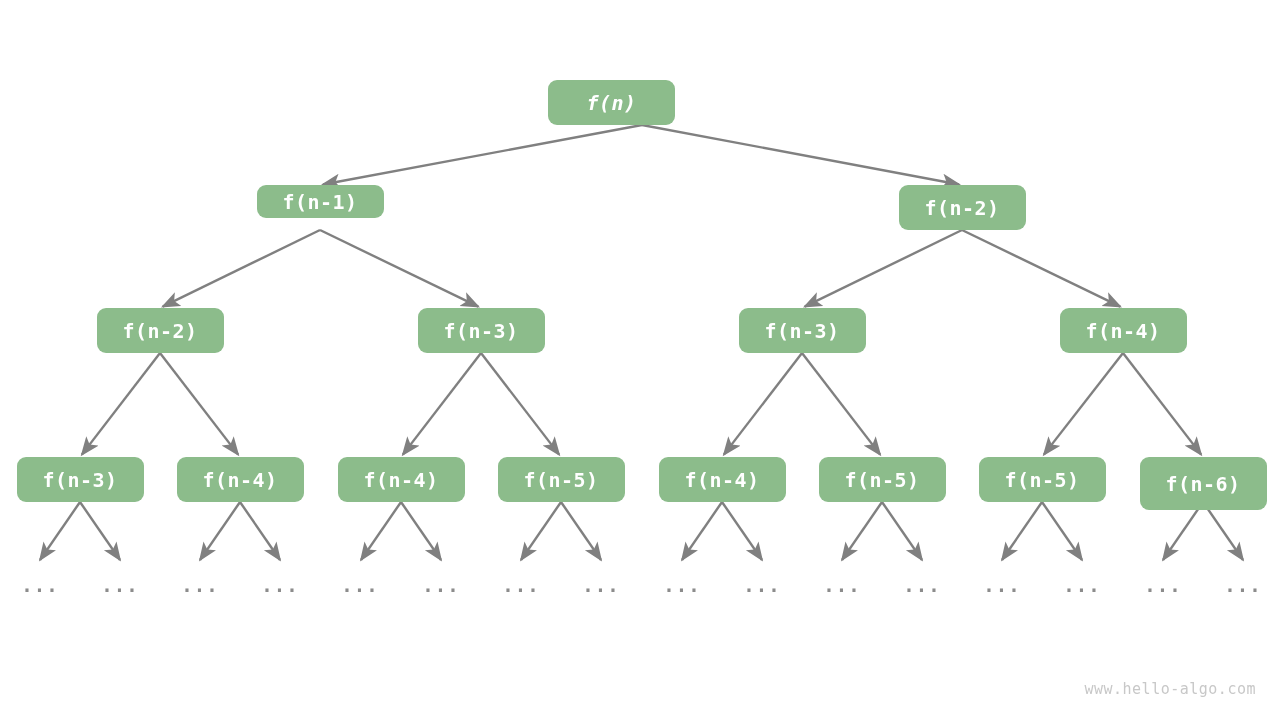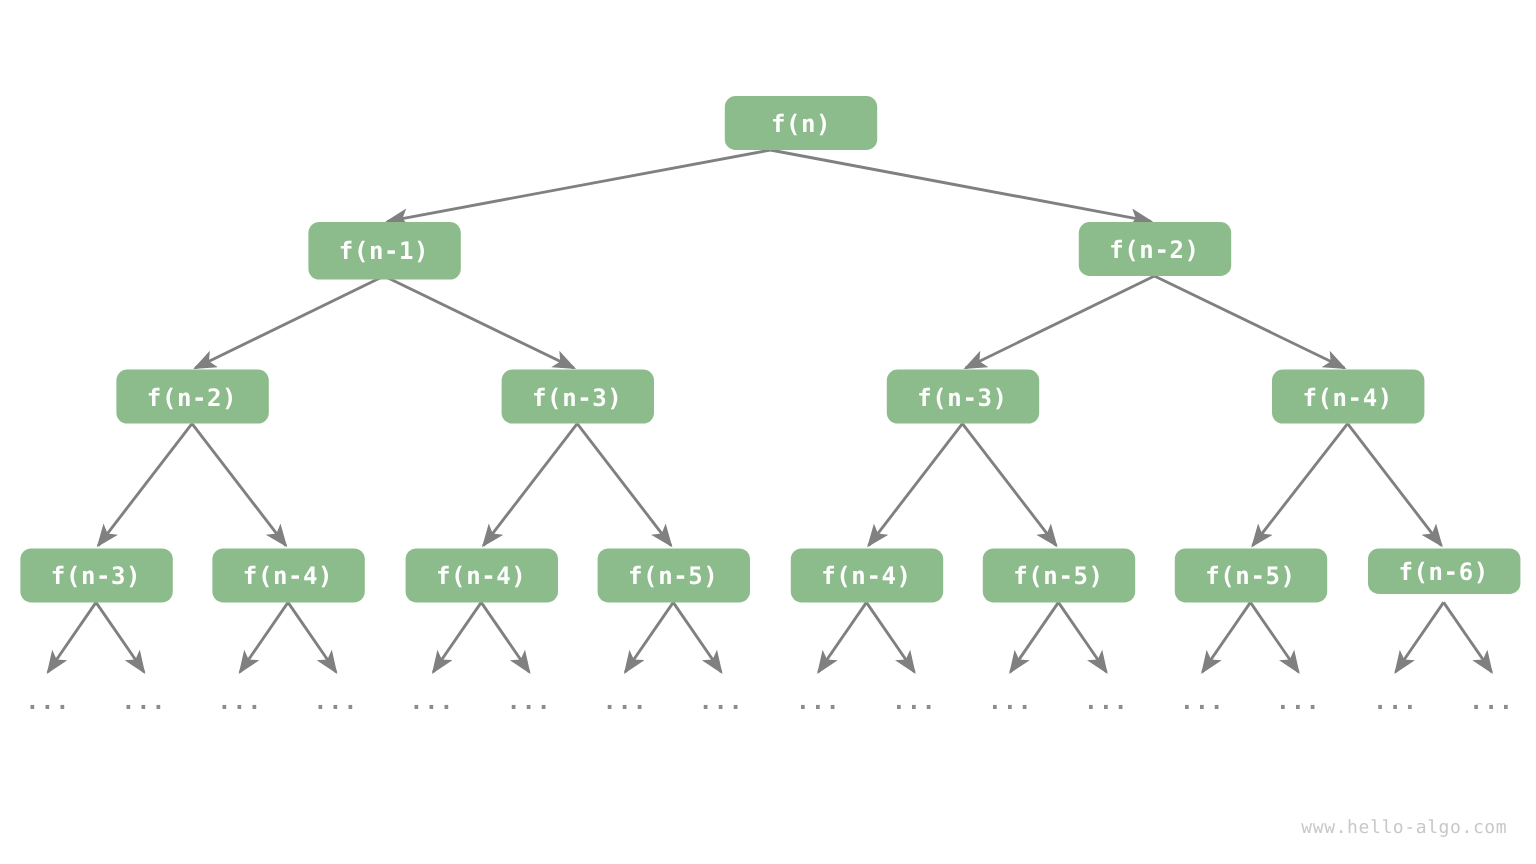--- a/index.html
+++ b/index.html
@@ -108,35 +108,35 @@
         <line x1="882" y1="502" x2="842" y2="560" stroke="#808080" stroke-width="2.4" marker-end="url(#arrowhead)"></line>
         <line x1="882" y1="502" x2="922" y2="560" stroke="#808080" stroke-width="2.4" marker-end="url(#arrowhead)"></line>
         <line x1="1042" y1="502" x2="1002" y2="560" stroke="#808080" stroke-width="2.4" marker-end="url(#arrowhead)"></line>
         <line x1="1042" y1="502" x2="1082" y2="560" stroke="#808080" stroke-width="2.4" marker-end="url(#arrowhead)"></line>
         <line x1="1203" y1="502" x2="1163" y2="560" stroke="#808080" stroke-width="2.4" marker-end="url(#arrowhead)"></line>
         <line x1="1203" y1="502" x2="1243" y2="560" stroke="#808080" stroke-width="2.4" marker-end="url(#arrowhead)"></line>
       </g>
   </svg>
 
   <div id="node-layer">
-      <div class="node" style="left: 604px; top: 80px; width: 127px; height: 45px; background: rgb(140, 188, 139); color: rgb(255, 255, 255);">f(n)</div>
-      <div class="node" style="left: 256.5px; top: 185px; width: 127px; height: 48px; background: rgb(140, 188, 139); color: rgb(255, 255, 255);">f(n-1)</div>
+      <div class="node" style="left: 548px; top: 80px; width: 127px; height: 45px; background: rgb(140, 188, 139); color: rgb(255, 255, 255); font-style: italic;">f(n)</div>
+      <div class="node" style="left: 256.5px; top: 185px; width: 127px; height: 33px; background: rgb(140, 188, 139); color: rgb(255, 255, 255);">f(n-1)</div>
       <div class="node" style="left: 898.5px; top: 185px; width: 127px; height: 45px; background: rgb(140, 188, 139); color: rgb(255, 255, 255);">f(n-2)</div>
       <div class="node" style="left: 96.5px; top: 308px; width: 127px; height: 45px; background: rgb(140, 188, 139); color: rgb(255, 255, 255);">f(n-2)</div>
       <div class="node" style="left: 417.5px; top: 308px; width: 127px; height: 45px; background: rgb(140, 188, 139); color: rgb(255, 255, 255);">f(n-3)</div>
       <div class="node" style="left: 738.5px; top: 308px; width: 127px; height: 45px; background: rgb(140, 188, 139); color: rgb(255, 255, 255);">f(n-3)</div>
       <div class="node" style="left: 1059.5px; top: 308px; width: 127px; height: 45px; background: rgb(140, 188, 139); color: rgb(255, 255, 255);">f(n-4)</div>
       <div class="node" style="left: 16.5px; top: 457px; width: 127px; height: 45px; background: rgb(140, 188, 139); color: rgb(255, 255, 255);">f(n-3)</div>
       <div class="node" style="left: 176.5px; top: 457px; width: 127px; height: 45px; background: rgb(140, 188, 139); color: rgb(255, 255, 255);">f(n-4)</div>
       <div class="node" style="left: 337.5px; top: 457px; width: 127px; height: 45px; background: rgb(140, 188, 139); color: rgb(255, 255, 255);">f(n-4)</div>
       <div class="node" style="left: 497.5px; top: 457px; width: 127px; height: 45px; background: rgb(140, 188, 139); color: rgb(255, 255, 255);">f(n-5)</div>
       <div class="node" style="left: 658.5px; top: 457px; width: 127px; height: 45px; background: rgb(140, 188, 139); color: rgb(255, 255, 255);">f(n-4)</div>
       <div class="node" style="left: 818.5px; top: 457px; width: 127px; height: 45px; background: rgb(140, 188, 139); color: rgb(255, 255, 255);">f(n-5)</div>
       <div class="node" style="left: 978.5px; top: 457px; width: 127px; height: 45px; background: rgb(140, 188, 139); color: rgb(255, 255, 255);">f(n-5)</div>
-      <div class="node" style="left: 1139.5px; top: 457px; width: 127px; height: 38px; background: rgb(140, 188, 139); color: rgb(255, 255, 255);">f(n-6)</div>
+      <div class="node" style="left: 1139.5px; top: 457px; width: 127px; height: 53px; background: rgb(140, 188, 139); color: rgb(255, 255, 255);">f(n-6)</div>
     </div>
   <div id="ellipsis-layer">
       <div class="ellipsis" style="left: 40px; top: 585px; color: rgb(140, 140, 140);">...</div>
       <div class="ellipsis" style="left: 120px; top: 585px; color: rgb(140, 140, 140);">...</div>
       <div class="ellipsis" style="left: 200px; top: 585px; color: rgb(140, 140, 140);">...</div>
       <div class="ellipsis" style="left: 280px; top: 585px; color: rgb(140, 140, 140);">...</div>
       <div class="ellipsis" style="left: 360px; top: 585px; color: rgb(140, 140, 140);">...</div>
       <div class="ellipsis" style="left: 441px; top: 585px; color: rgb(140, 140, 140);">...</div>
       <div class="ellipsis" style="left: 521px; top: 585px; color: rgb(140, 140, 140);">...</div>
       <div class="ellipsis" style="left: 601px; top: 585px; color: rgb(140, 140, 140);">...</div>

